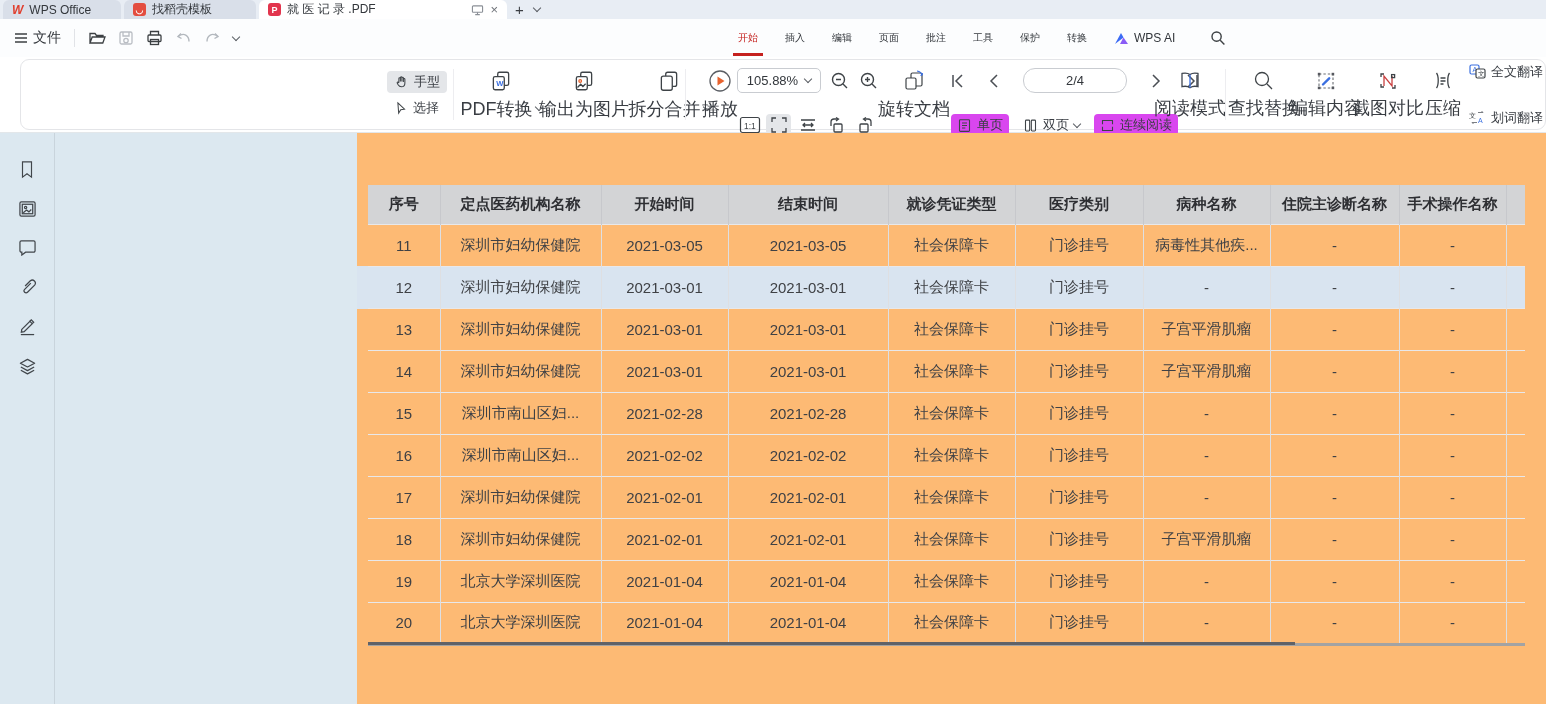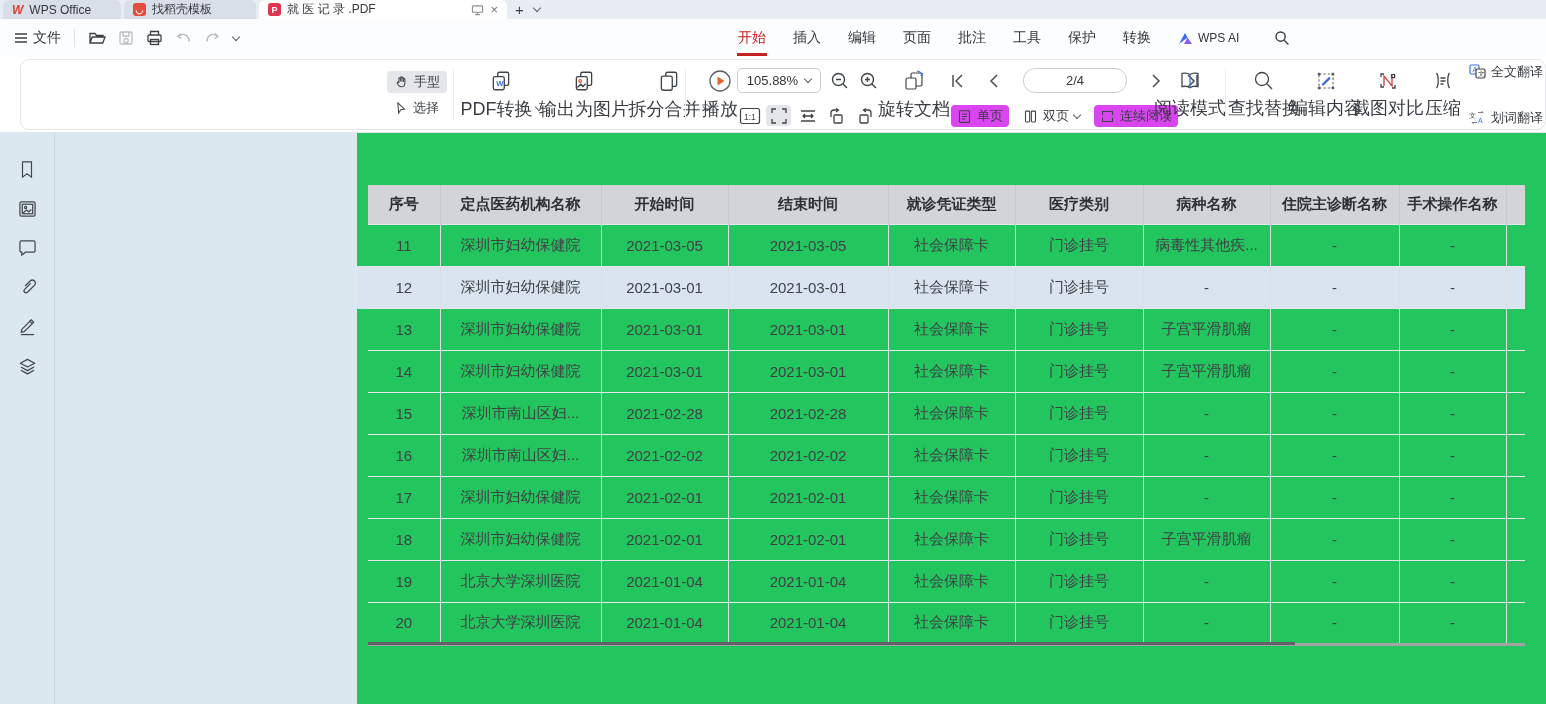--- a/index.html
+++ b/index.html
@@ -20,50 +20,50 @@
 .badge.pdf{background:#e2354d}
 .xclose{font-size:13px;color:#70747a}
 
 
 .menubar{height:38px;background:#fcfdfe;position:relative;display:flex;align-items:center}
 .file-cluster{display:flex;align-items:center;margin-left:14px;gap:9px;height:100%}
 .file-btn{display:flex;align-items:center;gap:5px;font-size:14px;color:#33373c}
 .vdiv{width:1px;height:18px;background:#e1e3e7;margin:0 4px}
 .qat{display:flex;align-items:center;gap:12px}
 .menus{position:absolute;left:738px;top:0;height:100%;display:flex;align-items:center;gap:27px}
-.menu-item{font-size:14px;color:#33373c;height:100%;display:flex;align-items:center;position:relative;cursor:default;white-space:nowrap}
+.menu-item{font-size:10px;color:#33373c;height:100%;display:flex;align-items:center;position:relative;cursor:default;white-space:nowrap}
 .menu-item.active{color:#c5211e}
 .menu-item.active::after{content:"";position:absolute;left:50%;transform:translateX(-50%);bottom:1px;width:30px;height:3px;background:#c5211e}
 .wpsai{display:flex;align-items:center;gap:5px;font-size:12px;color:#33373c}
 
 
 .ribbon{height:76px;background:#fff;position:relative;border-bottom:1px solid #e3e7ea}
 .card{position:absolute;left:20px;top:2px;width:1526px;height:71px;background:#fff;border:1px solid #e4e5e8;border-radius:9px}
 .grp{position:absolute;top:0;height:69px}
 .sep{position:absolute;top:9px;height:51px;width:1px;background:#ededf0}
 .col-btn{display:flex;flex-direction:column;align-items:center;justify-content:center;gap:4px;height:69px}
 .col-btn .lbl{font-size:18px;color:#393d43;white-space:nowrap;display:flex;align-items:center;gap:3px}
 .mini{display:flex;align-items:center;gap:5px;font-size:13px;color:#393d43;padding:2px 7px;border-radius:4px;white-space:nowrap}
 .mini.on{background:#e4e6e9}
 .rowA{display:flex;align-items:center;gap:9px;margin-top:8px}
-.rowB{display:flex;align-items:center;gap:4px;margin-top:12px}
+.rowB{display:flex;align-items:center;gap:4px;margin-top:21px}
 .zoombox{width:84px;height:25px;border:1px solid #c9ccd1;border-radius:5px;display:flex;align-items:center;justify-content:center;gap:7px;font-size:13px;color:#33373c;background:#fff}
 .pagebox{width:104px;height:25px;border:1px solid #c9ccd1;border-radius:12px;display:flex;align-items:center;justify-content:center;font-size:13px;color:#33373c;background:#fff}
 .sq{width:25px;height:21px;border-radius:4px;display:flex;align-items:center;justify-content:center}
 .sq.on{background:#e4e6e9}
 .pill{display:flex;align-items:center;gap:5px;font-size:13px;color:#393d43;padding:2px 6px;border-radius:4px;white-space:nowrap}
 .pill.on{background:#d946ef}
 .chev{width:6px;height:6px;border-right:1.4px solid #5a5e64;border-bottom:1.4px solid #5a5e64;transform:rotate(45deg);margin-top:-3px;display:inline-block}
 .trow{display:flex;align-items:center;gap:5px;font-size:13px;color:#393d43;margin:14px 0;white-space:nowrap}
 
 
 .bodyarea{display:flex;height:571px}
 .side{width:55px;background:#dce8f0;border-right:1px solid #c9d4dc;display:flex;flex-direction:column;align-items:center;padding-top:27px;gap:21px}
 .panel{width:302px;background:#dce8f0}
-.page{position:relative;flex:1;background:#22c55e;overflow:hidden}
+.page{position:relative;flex:1;background:#fdba74;overflow:hidden}
 
 
 .hlband{position:absolute;left:0;top:133px;width:1168px;height:43px;background:#d9e4f0}
 .pdf-table{position:absolute;left:11px;top:52px;border-collapse:collapse;table-layout:fixed;z-index:1}
 .pdf-table th{height:39px;background:#d3d4d6;font-size:15px;font-weight:bold;color:#2e2f33;text-align:center;border-left:1px solid #c7c8cc;white-space:nowrap;overflow:hidden}
 .pdf-table th:first-child{border-left:none}
 .pdf-table td{height:42px;font-size:15px;color:#3f4145;text-align:center;border-top:1px solid #e8e8ea;border-left:1px solid #dedfe2;white-space:nowrap;overflow:hidden;text-overflow:ellipsis;background:transparent}
 .pdf-table td:first-child{border-left:none}
 .pdf-table tr:last-child td{border-bottom:3px solid #a3a3a3}
 .tline{position:absolute;left:11px;top:509px;width:927px;height:3px;background:#606267;z-index:2}

